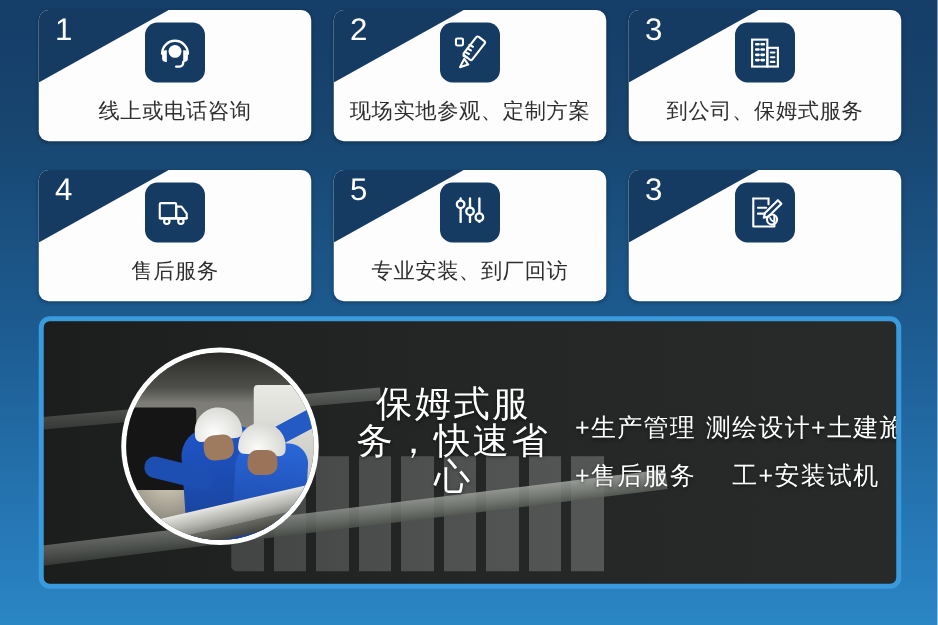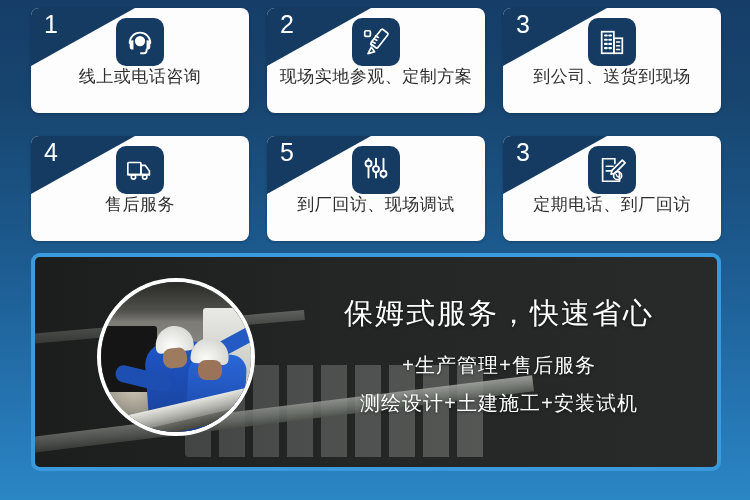--- a/index.html
+++ b/index.html
@@ -57,21 +57,21 @@
     background:#153b63;
     border-radius:10px;
     display:flex;
     align-items:center;
     justify-content:center;
     position:relative;
     z-index:3;
   }
   .icon-box svg { display:block; }
   .card-label {
-    margin-top:2px;
+    margin-top:14px;
     color:#2e2e2e;
     font-size:17px;
     line-height:1.1;
     letter-spacing:.5px;
     white-space:nowrap;
     position:relative;
     z-index:3;
   }
 
   
@@ -243,25 +243,23 @@
     background:linear-gradient(180deg,#2a2a28 0%,#4e4e4a 70%,rgba(90,90,86,0) 100%);
   }
 
   
   .banner-text {
     position:absolute;
     left:238px; top:0;
     width:452px; height:210px;
     z-index:5;
     display:flex;
-    flex-direction:column;
     align-items:center;
     justify-content:center;
     text-align:center;
-    font-family:Liberation Mono, monospace;
   }
   .bt-title {
     color:#ffffff;
     font-size:29px;
     letter-spacing:2px;
     line-height:1;
     margin-bottom:18px;
     text-shadow:0 1px 3px rgba(0,0,0,.55);
   }
   .bt-line {
@@ -310,21 +308,21 @@
     <div class="corner"></div>
     <div class="corner-num">3</div>
     <div class="icon-box">
       <svg width="30" height="30" viewBox="0 0 32 32" fill="none" stroke="#ffffff" stroke-width="1.8">
         <rect x="5" y="5" width="13" height="23"></rect>
         <rect x="18" y="12" width="9" height="16"></rect>
         <path d="M8.5 9h2M13 9h2M8.5 13.5h2M13 13.5h2M8.5 18h2M13 18h2M8.5 22.5h2M13 22.5h2" stroke-width="2.2" stroke-linecap="round"></path>
         <path d="M21 16h3M21 20h3M21 24h3" stroke-width="1.8" stroke-linecap="round"></path>
       </svg>
     </div>
-    <div class="card-label">到公司、送货到现场</div>
+    <div class="card-label">到公司、保姆式服务</div>
   </div>
 
   <div class="card">
     <div class="corner"></div>
     <div class="corner-num">4</div>
     <div class="icon-box">
       <svg width="30" height="30" viewBox="0 0 32 32" fill="none" stroke="#ffffff" stroke-width="1.8">
         <rect x="3" y="8" width="14" height="13" rx="1"></rect>
         <path d="M17 11h4.5l4.5 6v4H17z" stroke-linejoin="round"></path>
         <path d="M3 21h23" stroke-linecap="round"></path>
@@ -339,37 +337,36 @@
     <div class="corner"></div>
     <div class="corner-num">5</div>
     <div class="icon-box">
       <svg width="30" height="30" viewBox="0 0 32 32" fill="none" stroke="#ffffff" stroke-width="2">
         <path d="M8 4v20M16 4v20M24 4v20" stroke-linecap="round"></path>
         <circle cx="8" cy="9" r="3.2" fill="#153b63"></circle>
         <circle cx="16" cy="15" r="3.2" fill="#153b63"></circle>
         <circle cx="24" cy="20" r="3.2" fill="#153b63"></circle>
       </svg>
     </div>
-    <div class="card-label">到厂回访、现场调试</div>
+    <div class="card-label">专业安装、到厂回访</div>
   </div>
 
   <div class="card">
     <div class="corner"></div>
     <div class="corner-num">3</div>
     <div class="icon-box">
       <svg width="30" height="30" viewBox="0 0 32 32" fill="none" stroke="#ffffff" stroke-width="1.8">
         <path d="M6 4h13l0 5" stroke-linecap="round"></path>
         <path d="M6 4v24h18v-9" stroke-linecap="round" stroke-linejoin="round"></path>
         <path d="M10 12h7M10 17h5" stroke-linecap="round"></path>
         <path d="M27 5.5l-11 11-1 4 4-1 11-11z" stroke-linejoin="round"></path>
         <circle cx="22" cy="22" r="4.3"></circle>
         <path d="M20.4 20.6c.4 1.8 1.3 2.7 3.1 3.1" stroke-width="1.4" stroke-linecap="round"></path>
       </svg>
     </div>
-    <div class="card-label">定期电话、到厂回访</div>
   </div>
 
 </div>
 
 <div class="banner">
   <div class="banner-photo"></div>
   <div class="conveyor2"></div>
   <div class="silos"></div>
   <div class="conveyor"></div>
   <div class="banner-shade"></div>

